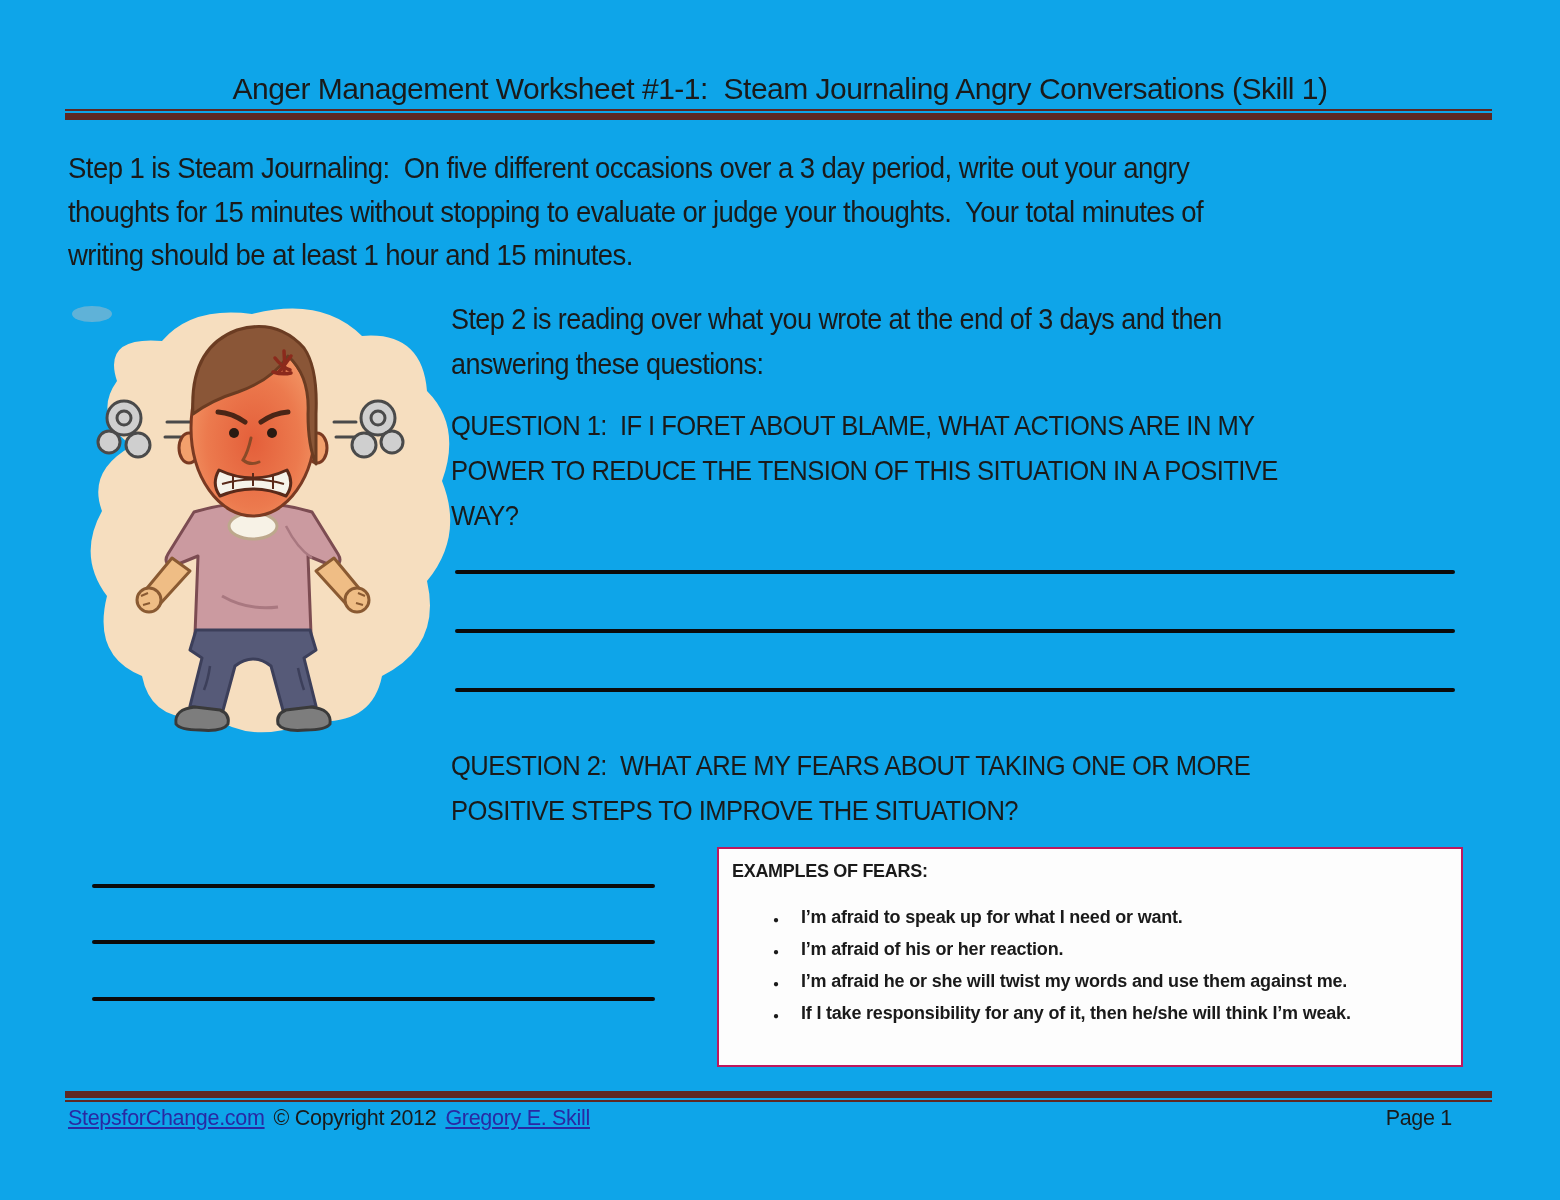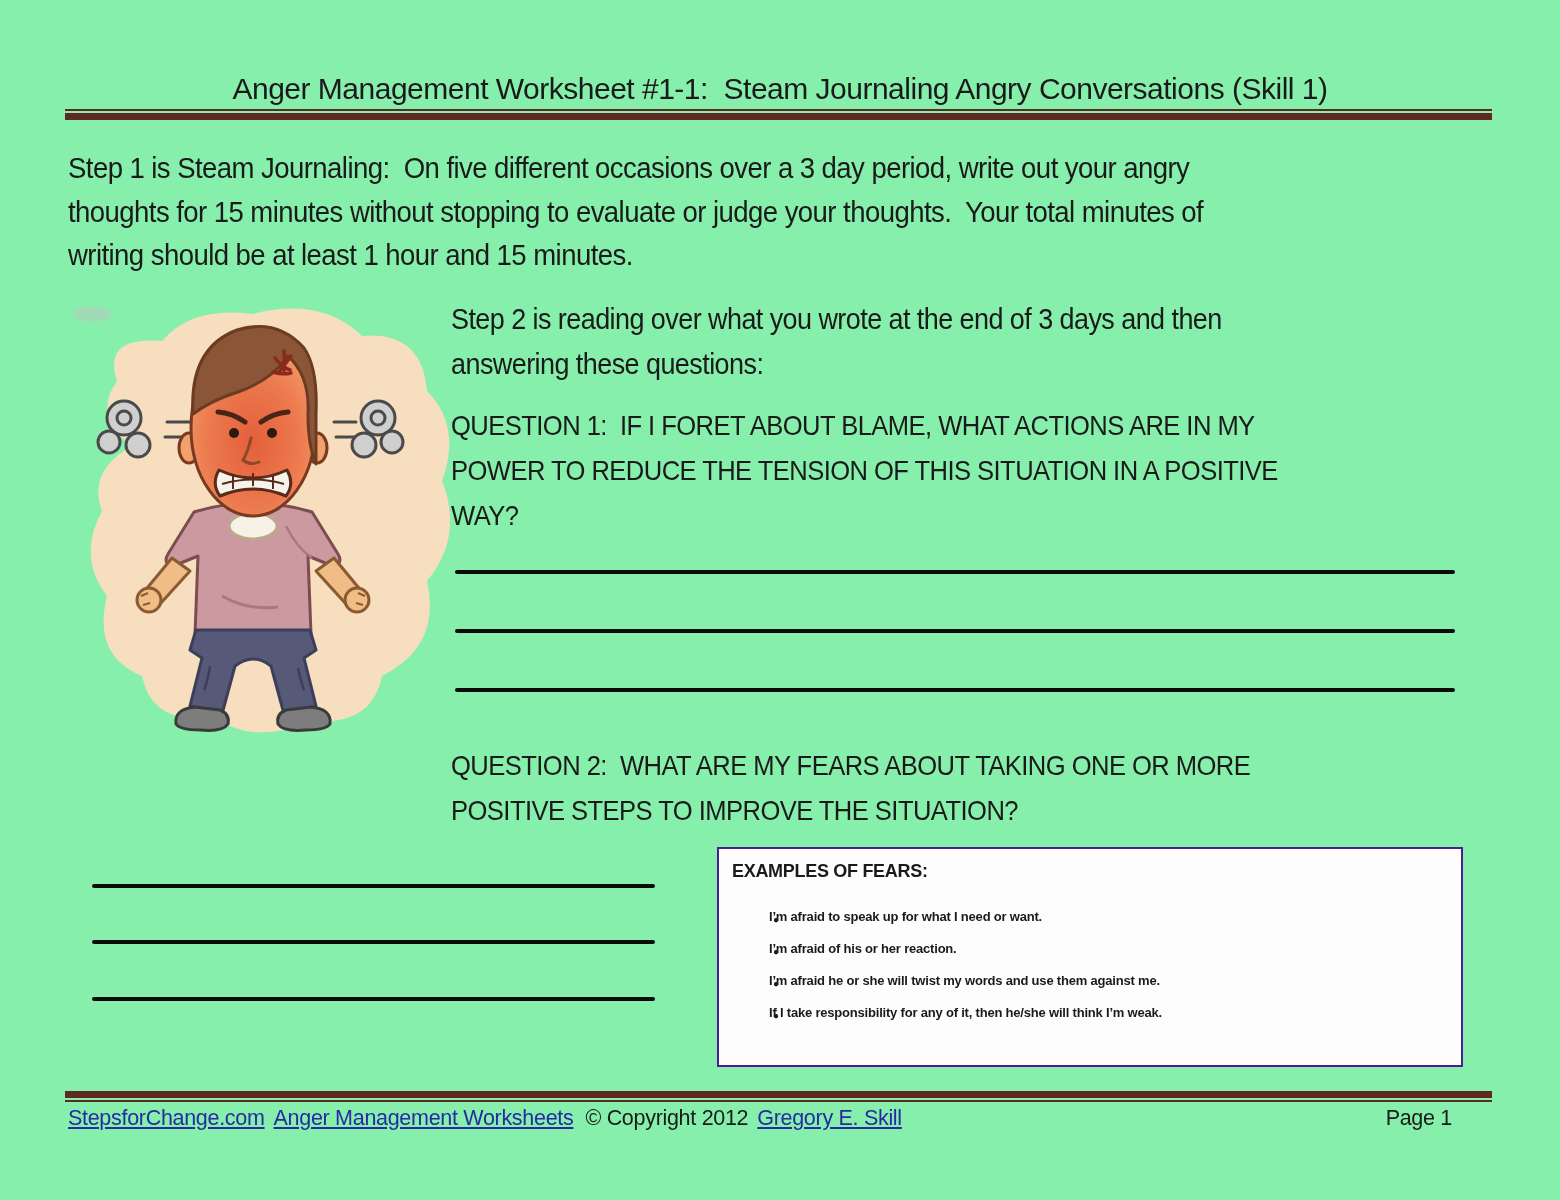--- a/index.html
+++ b/index.html
@@ -1,18 +1,18 @@
 <!DOCTYPE html>
 <html><head>
 <meta charset="utf-8">
 <style>
   html,body { margin:0; padding:0; background:#ffffff; }
   .page {
     position:relative; width:1560px; height:1200px; margin:0 auto;
-    background:#86efac; overflow:hidden;
+    background:#0ea5e9; overflow:hidden;
     font-family:"Liberation Sans","DejaVu Sans",sans-serif; color:#1a1a1a;
   }
   .pre { white-space:pre-wrap; }
 
   
   .doc-title {
     position:absolute; top:72px; left:0; width:100%; text-align:center;
     font-size:30px; letter-spacing:-0.5px; white-space:pre;
   }
   .rule-thin-top  { position:absolute; left:65px; top:109px;  width:1427px; height:2px; background:#5e2823; }
@@ -40,28 +40,28 @@
   .r1 { left:455px; top:570px; width:1000px; }
   .r2 { left:455px; top:629px; width:1000px; }
   .r3 { left:455px; top:688px; width:1000px; }
   .l1 { left:92px;  top:884px; width:563px; }
   .l2 { left:92px;  top:940px; width:563px; }
   .l3 { left:92px;  top:997px; width:563px; }
 
   
   .fears-box {
     position:absolute; left:717px; top:847px; width:746px; height:220px;
-    box-sizing:border-box; border:2px solid #4c1d95; background:#fdfdfd;
+    box-sizing:border-box; border:2px solid #be185d; background:#fdfdfd;
   }
   .fears-heading {
     margin:12px 0 0 13px; font-size:18px; font-weight:bold; letter-spacing:-0.3px;
   }
   .fears-list { list-style:none; margin:24px 0 0 0; padding:0; }
   .fears-list li {
-    position:relative; padding-left:50px; font-size:13px; font-weight:bold;
+    position:relative; padding-left:82px; font-size:18px; font-weight:bold;
     line-height:22px; margin-bottom:10px; letter-spacing:-0.2px; white-space:nowrap;
   }
   .fears-list li::before {
     content:"\25CF"; position:absolute; left:54px; top:3px; font-size:10px;
   }
 
   
   .rule-thick-bottom { position:absolute; left:65px; top:1091px; width:1427px; height:7px; background:#5e2823; }
   .rule-thin-bottom  { position:absolute; left:65px; top:1100px; width:1427px; height:2px; background:#5e2823; }
   .footer {
@@ -185,19 +185,18 @@
       <li>I’m afraid he or she will twist my words and use them against me.</li>
       <li>If I take responsibility for any of it, then he/she will think I’m weak.</li>
     </ul>
   </div>
 
   <div class="rule-thick-bottom"></div>
   <div class="rule-thin-bottom"></div>
 
   <div class="footer">
     <a class="gap-s">StepsforChange.com</a>
-    <a class="gap-m">Anger Management Worksheets</a>
     <span class="gap-s">© Copyright 2012</span>
     <a>Gregory E. Skill</a>
     <span class="page-num">Page 1</span>
   </div>
 
 </div>
 
 </body></html>

